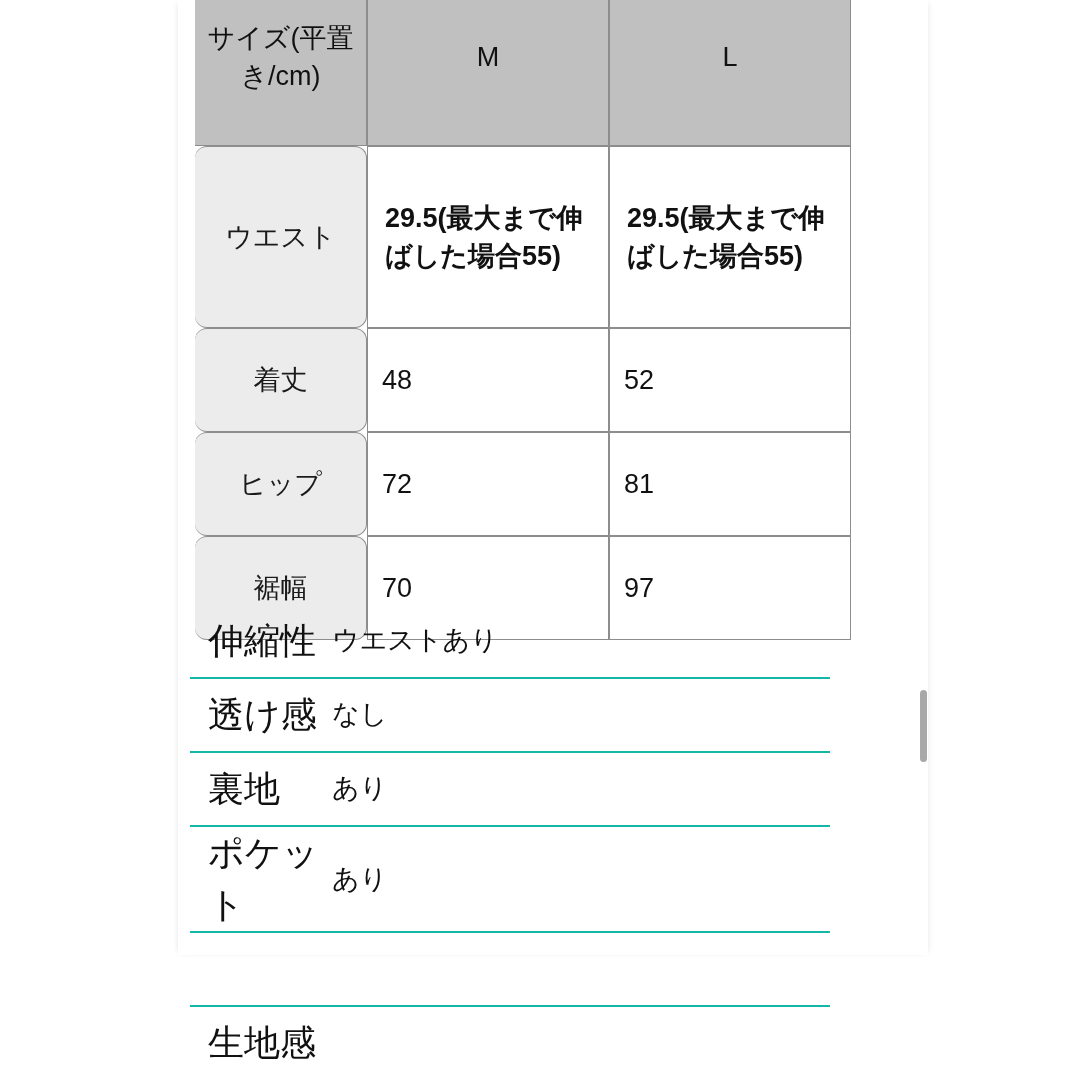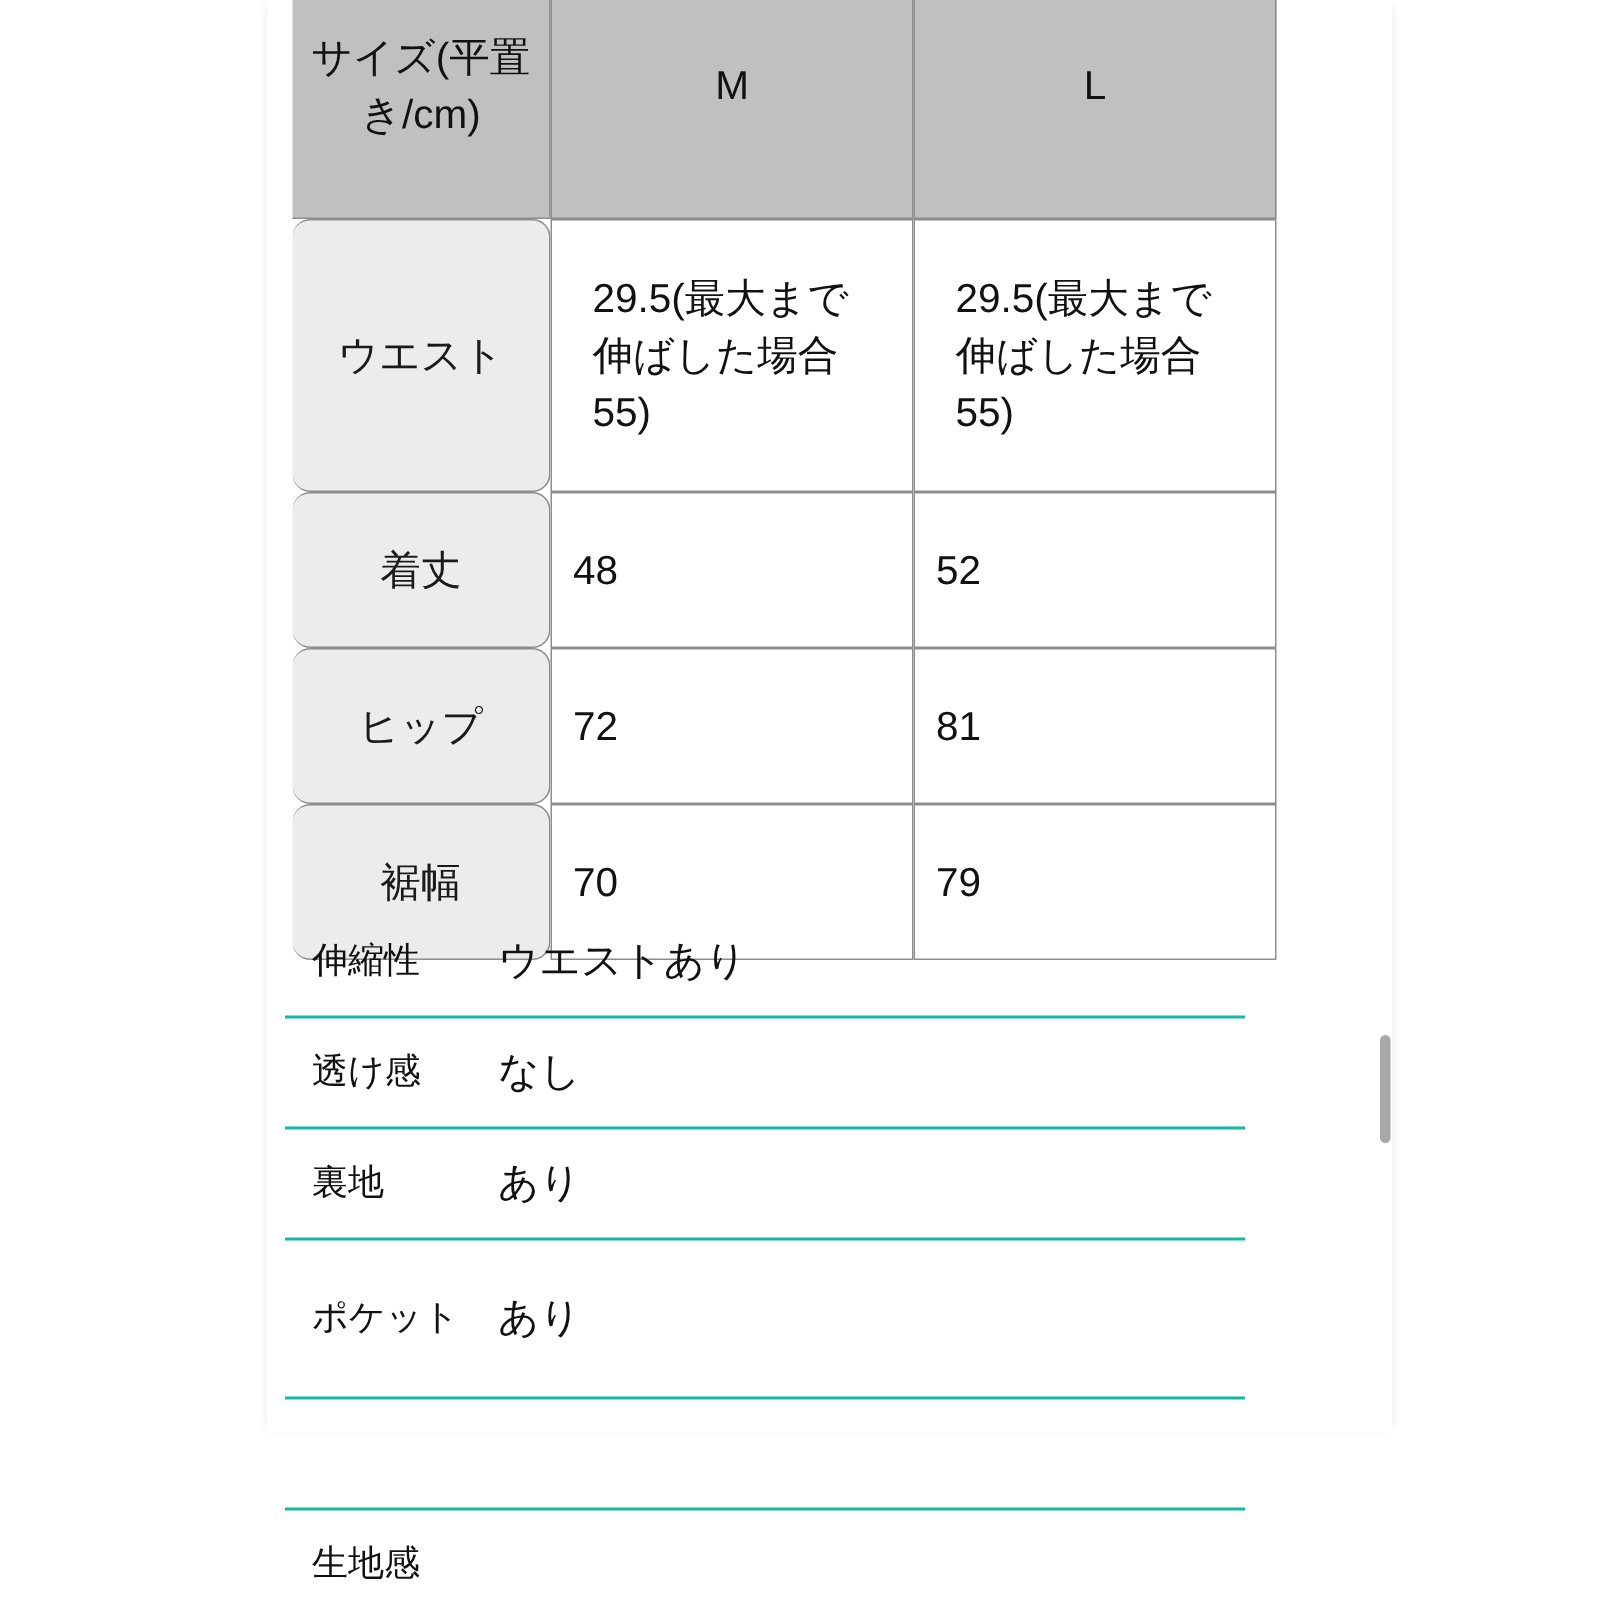--- a/index.html
+++ b/index.html
@@ -61,21 +61,21 @@
     color: #1a1a1a;
     border-left: 0;
     border-radius: 12px;
   }
   #size-table .val {
     background: #ffffff;
     text-align: left;
     padding: 14px 14px;
     color: #111111;
   }
-  #size-table .val.tall { padding: 16px 27px; }
+  #size-table .val.tall { padding: 16px 17px; font-weight: bold; }
   .col-label { width: 172px; }
   .col-m { width: 242px; }
   .col-l { width: 242px; }
   .row-waist td { height: 148px; }
   .row-num td { height: 74px; }
 
   
   #spec-list {
     position: absolute;
     left: 12px;
@@ -88,21 +88,21 @@
     border-top: 2px solid #14b8a6;
     min-height: 72px;
     padding: 0;
   }
   .spec-row:first-child {
     border-top: 0;
   }
   .spec-label {
     width: 140px;
     flex: 0 0 140px;
-    font-size: 24px;
+    font-size: 36px;
     color: #111111;
     line-height: 1.45;
     padding-left: 18px;
     box-sizing: border-box;
     word-break: break-all;
   }
   .spec-value {
     font-size: 27px;
     color: #111111;
     line-height: 1.45;
@@ -159,21 +159,21 @@
         <td class="val">52</td>
       </tr>
       <tr class="row-num">
         <td class="rowlabel">ヒップ</td>
         <td class="val">72</td>
         <td class="val">81</td>
       </tr>
       <tr class="row-num">
         <td class="rowlabel">裾幅</td>
         <td class="val">70</td>
-        <td class="val">79</td>
+        <td class="val">97</td>
       </tr>
     </tbody>
   </table>
 
   <div id="spec-list">
     <div class="spec-row">
       <div class="spec-label">伸縮性</div>
       <div class="spec-value">ウエストあり</div>
     </div>
     <div class="spec-row">

